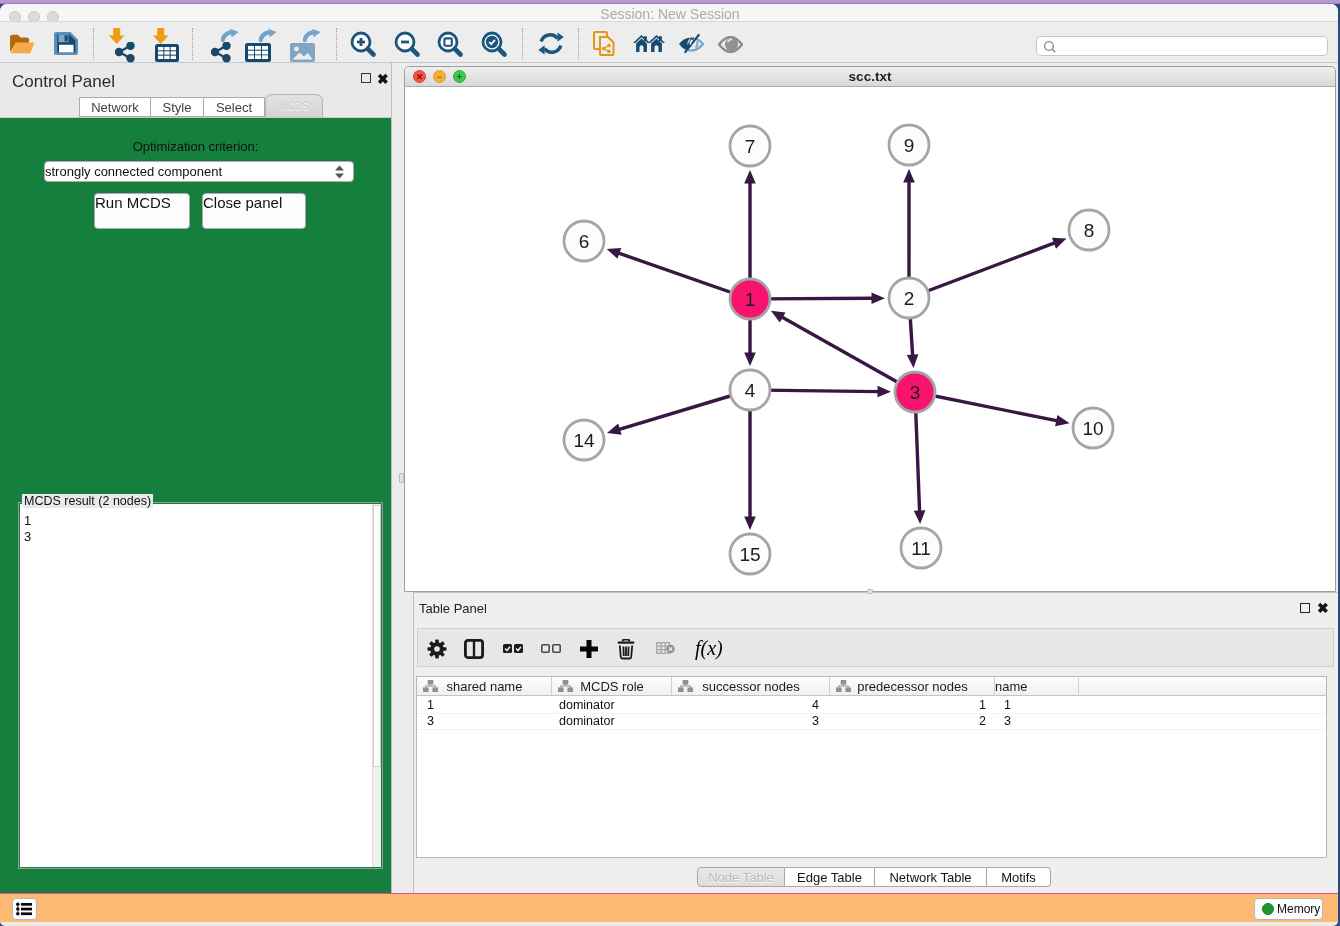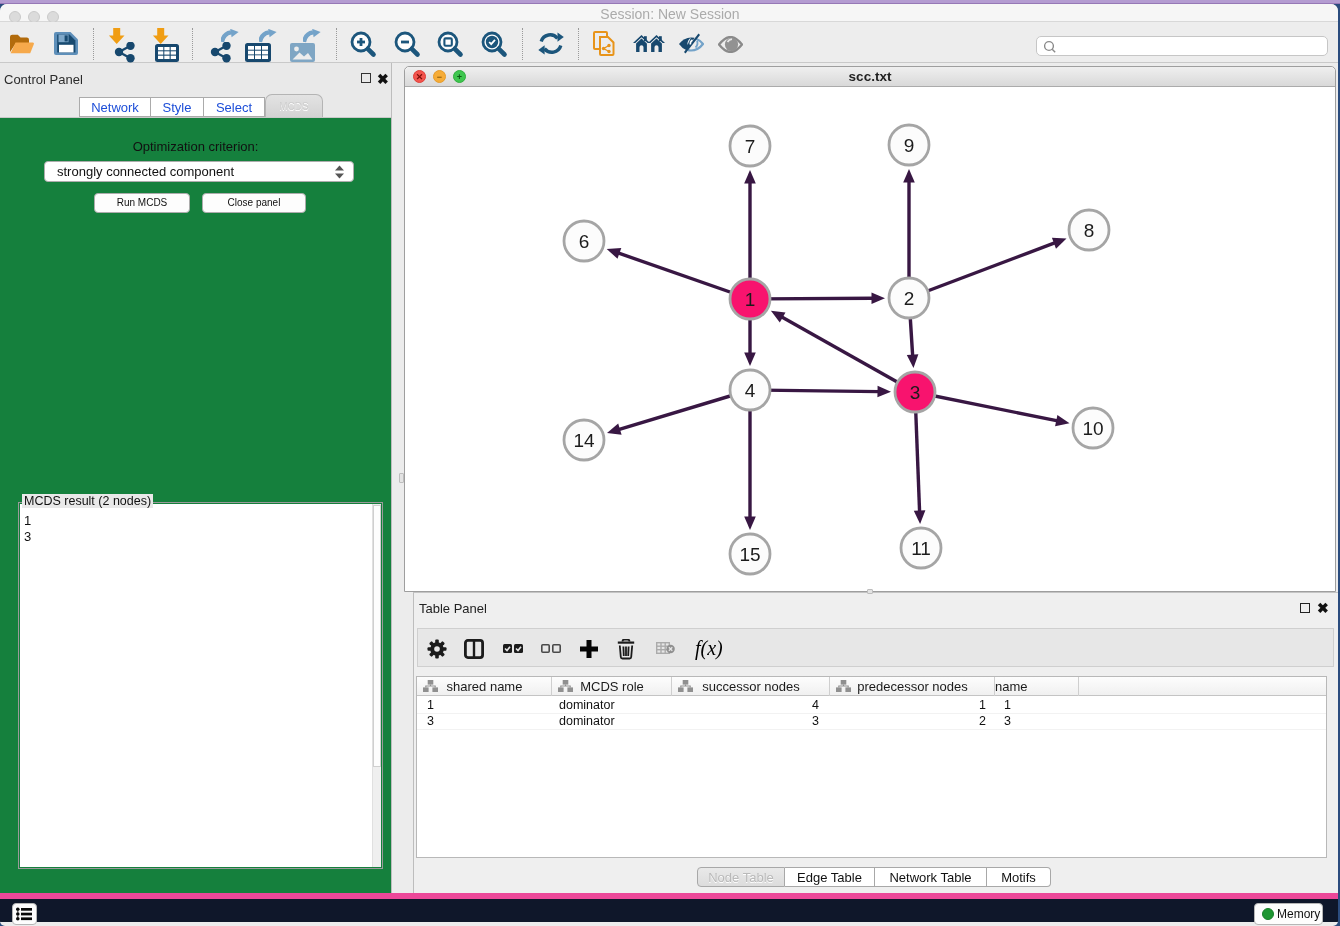--- a/index.html
+++ b/index.html
@@ -6,30 +6,30 @@
 #purple{position:absolute;left:0;top:0;width:1340px;height:4px;background:#B49CD1;border-bottom:1px solid #9678B6}#win{position:absolute;left:0;top:4px;width:1338px;height:922px;background:#ECECEC;border-radius:7px 7px 5px 5px;overflow:hidden}
 #titlebar{position:absolute;left:0;top:0;width:1340px;height:18px;background:#F6F6F6;border-bottom:1px solid #D8D8D8}
 .tl{position:absolute;top:7px;width:12px;height:12px;border-radius:50%;background:#DBDBDB;border:1px solid #C9C9C9}
 #title{position:absolute;top:2px;left:0;width:1340px;text-align:center;font-size:14px;color:#ABABAB}
 #toolbar{position:absolute;left:0;top:18px;width:1340px;height:41px;background:#EDEDED;border-bottom:1px solid #C9C9C9}
 .sep{position:absolute;top:6px;height:32px;width:0;border-left:1px dotted #9a9a9a}
 #search{position:absolute;left:1036px;top:14px;width:292px;height:20px;background:#fff;border:1px solid #C6C6C6;border-radius:5px}
 
 #cpanel{position:absolute;left:0;top:59px;width:392px;height:830px;background:#E9E9E9;border-right:1px solid #BDBDBD}
 #cpanel .hdr{position:absolute;left:0;top:0;width:100%;height:30px}
-#cpanel .hdr .t{position:absolute;left:4px;top:9px;font-size:13px;color:#2b2b2b}
+#cpanel .hdr .t{position:absolute;left:12px;top:9px;font-size:17px;color:#2b2b2b}
 .maxbox{position:absolute;width:10px;height:10px;border:1.6px solid #333}
 .closex{position:absolute;font-size:14px;font-weight:bold;color:#111;line-height:12px}
 #ctabs{position:absolute;left:79px;top:34px;height:20px}
-.ctab{position:absolute;top:0;height:20px;background:#fff;border:1px solid #ABABAB;border-right:none;font-size:13px;color:#1d4ed8;text-align:center;line-height:19px}
+.ctab{position:absolute;top:0;height:20px;background:#fff;border:1px solid #ABABAB;border-right:none;font-size:13px;color:#404040;text-align:center;line-height:19px}
 #tabmcds{position:absolute;left:186px;top:-3px;width:58px;height:24px;background:linear-gradient(#E3E3E3,#D2D2D2);border:1px solid #B4B4B4;border-bottom:none;border-radius:7px 7px 0 0;color:#CDCDCD;text-shadow:0 1px 0 #fff;font-size:10px;text-align:center;line-height:23px}
 #cbody{position:absolute;left:0;top:54px;width:391px;height:776px;background:#15803d;border-top:1px solid #C9C9C9}
 #optlab{position:absolute;left:0;top:21px;width:100%;text-align:center;font-size:13px;color:#111}
-#combo{position:absolute;left:44px;top:43px;width:310px;height:21px;background:#fff;border:1px solid #ADADAD;border-radius:4px;font-size:13px;color:#111;line-height:19px;padding-left:12px}
-.btn{position:absolute;top:75px;height:20px;background:#FDFDFD;border:1px solid #ACACAC;border-radius:4px;font-size:10px;color:#111;text-align:center;line-height:18px}
+#combo{position:absolute;left:44px;top:43px;width:310px;height:21px;background:#fff;border:1px solid #ADADAD;border-radius:4px;font-size:13px;color:#111;line-height:19px;}
+.btn{position:absolute;top:75px;height:36px;background:#FDFDFD;border:1px solid #ACACAC;border-radius:4px;font-size:15px;color:#111;line-height:18px}
 #fieldset{position:absolute;left:18px;top:384px;width:365px;height:367px;border:1px solid #9a9a9a}
 #fieldlab{position:absolute;left:3px;top:-9px;background:#E9E9E9;font-size:12.5px;color:#111;padding:0 2px}
 #fieldwhite{position:absolute;left:1px;top:1px;width:361px;height:363px;background:#fff}
 .mono1{position:absolute;left:4px;font-size:13px;color:#111}
 #fscroll{position:absolute;right:0px;top:0px;width:9px;height:363px;background:#EFEFEF;border-left:1px solid #E0E0E0}
 #fthumb{position:absolute;left:0px;top:1px;width:8px;height:262px;background:#FDFDFD;border:1px solid #CFCFCF}
 
 #netwin{position:absolute;left:404px;top:62px;width:932px;height:526px;background:#fff;border:1px solid #9E9E9E;border-radius:5px 5px 0 0}
 #nettitle{position:absolute;left:0;top:0;width:100%;height:20px;background:linear-gradient(#EFEFEF,#D9D9D9);border-bottom:1px solid #ABABAB;border-radius:5px 5px 0 0}
 #nettitle .t{position:absolute;left:0;top:2px;width:100%;text-align:center;font-size:13.5px;color:#222;font-weight:bold}
@@ -39,21 +39,21 @@
 #tpanel{position:absolute;left:413px;top:588px;width:927px;height:301px;background:#EFEFEF;border-left:1px solid #BDBDBD;border-top:1px solid #C4C4C4}
 #tpanel .t{position:absolute;left:5px;top:8px;font-size:13px;color:#222}
 #ttoolbar{position:absolute;left:3px;top:35px;width:917px;height:39px;background:#E7E7E7;border:1px solid #CFCFCF}
 #ttable{position:absolute;left:2px;top:83px;width:911px;height:182px;background:#fff;border:1px solid #B8B8B8}
 #thead{position:absolute;left:0;top:0;width:100%;height:19px;background:linear-gradient(#FDFDFD,#F0F0F0);border-bottom:1px solid #C4C4C4}
 .hcol{position:absolute;top:0;height:19px;border-right:1px solid #CFCFCF;font-size:13px;color:#1b1b1b;text-align:center;line-height:18px}
 .cell{position:absolute;font-size:12.5px;color:#111;height:16px;line-height:16px}
 #ttabs{position:absolute;left:0;top:274px;width:100%;height:22px}
 .ttab{position:absolute;top:0;height:20px;border:1px solid #A8A8A8;background:#fff;font-size:13px;color:#111;text-align:center;line-height:19px;border-radius:0}
 
-#statusbar{position:absolute;left:0;top:889px;width:1340px;height:29px;background:#0f172a;border-top:6px solid #ec4899}
+#statusbar{position:absolute;left:0;top:889px;width:1340px;height:29px;background:#fdba74;border-top:1px solid #ec4899}
 #listbtn{position:absolute;left:12px;top:4px;width:25px;height:22px;background:#FDFDFD;border:1px solid #B6B6B6;border-radius:4px}
 #membtn{position:absolute;left:1254px;top:4px;width:69px;height:22px;background:#FDFDFD;border:1px solid #B6B6B6;border-radius:4px;font-size:12px;color:#111;line-height:21px;text-align:left;padding-left:22px}
 #memdot{position:absolute;left:7px;top:4px;width:12px;height:12px;border-radius:50%;background:#1E9632;border:1px solid #188029}
 .ic{position:absolute}
 </style></head>
 <body>
 <div id="purple"></div>
 <div id="win">
   <div id="titlebar">
     <div class="tl" style="left:9px"></div>

